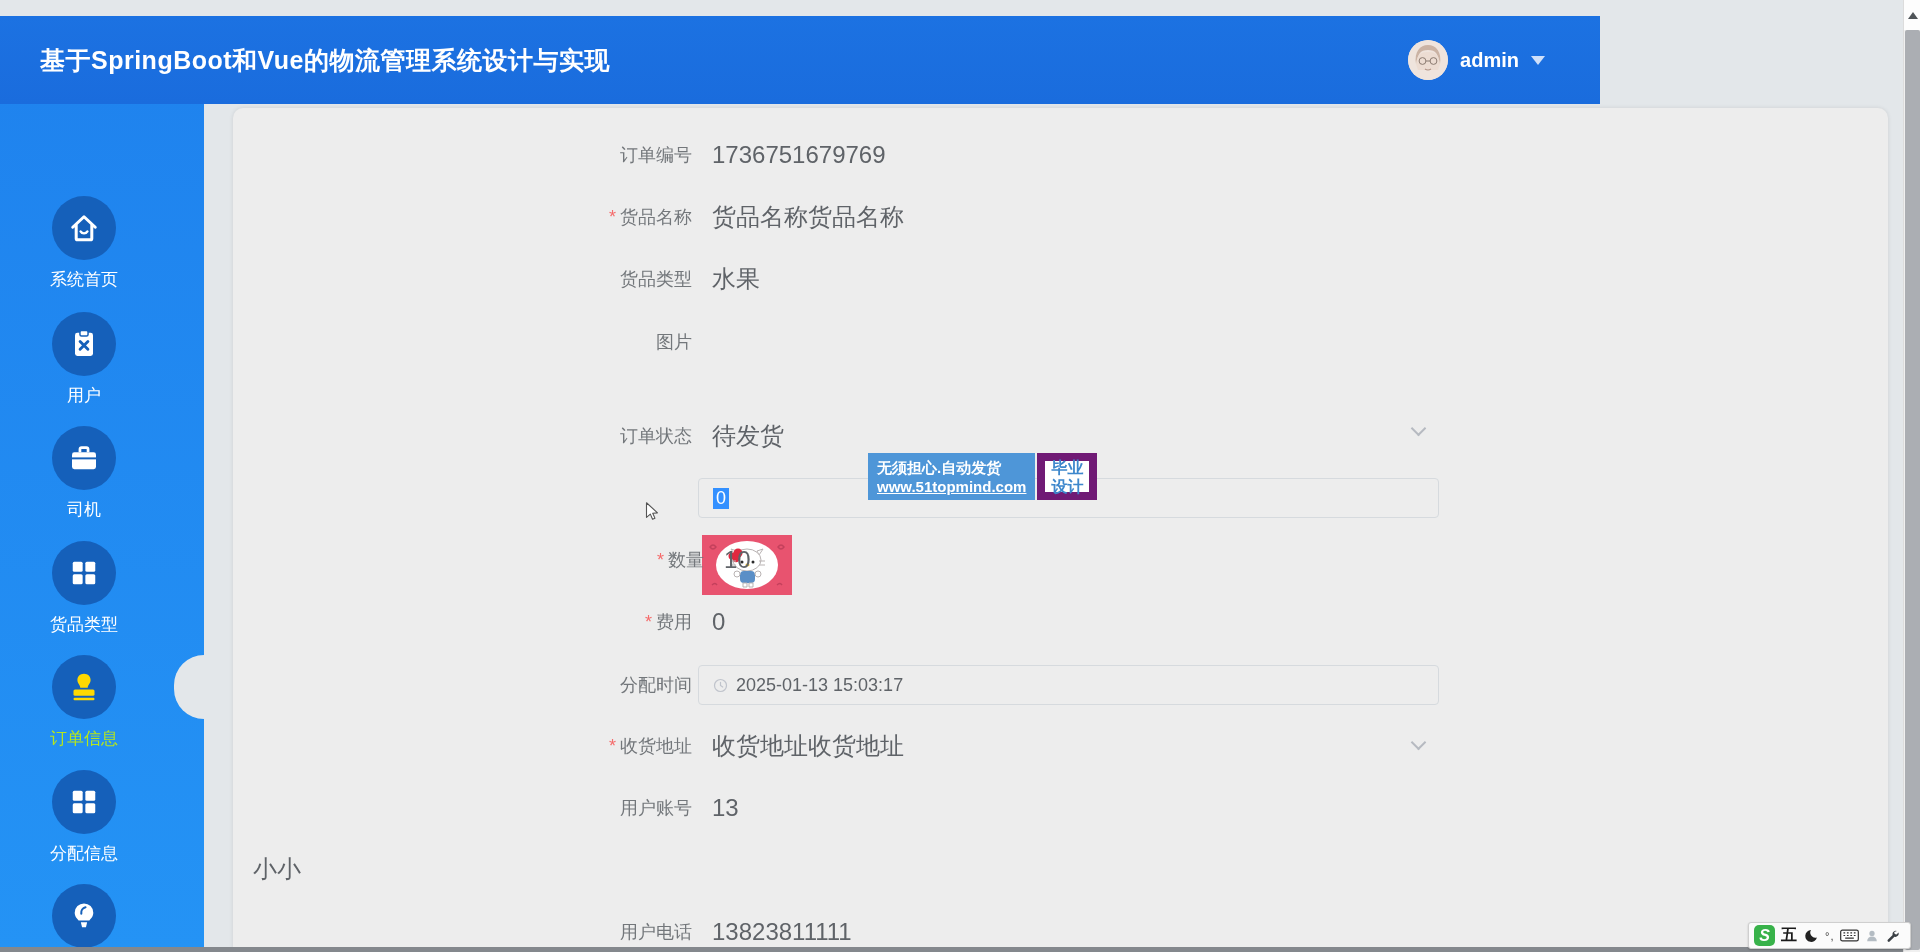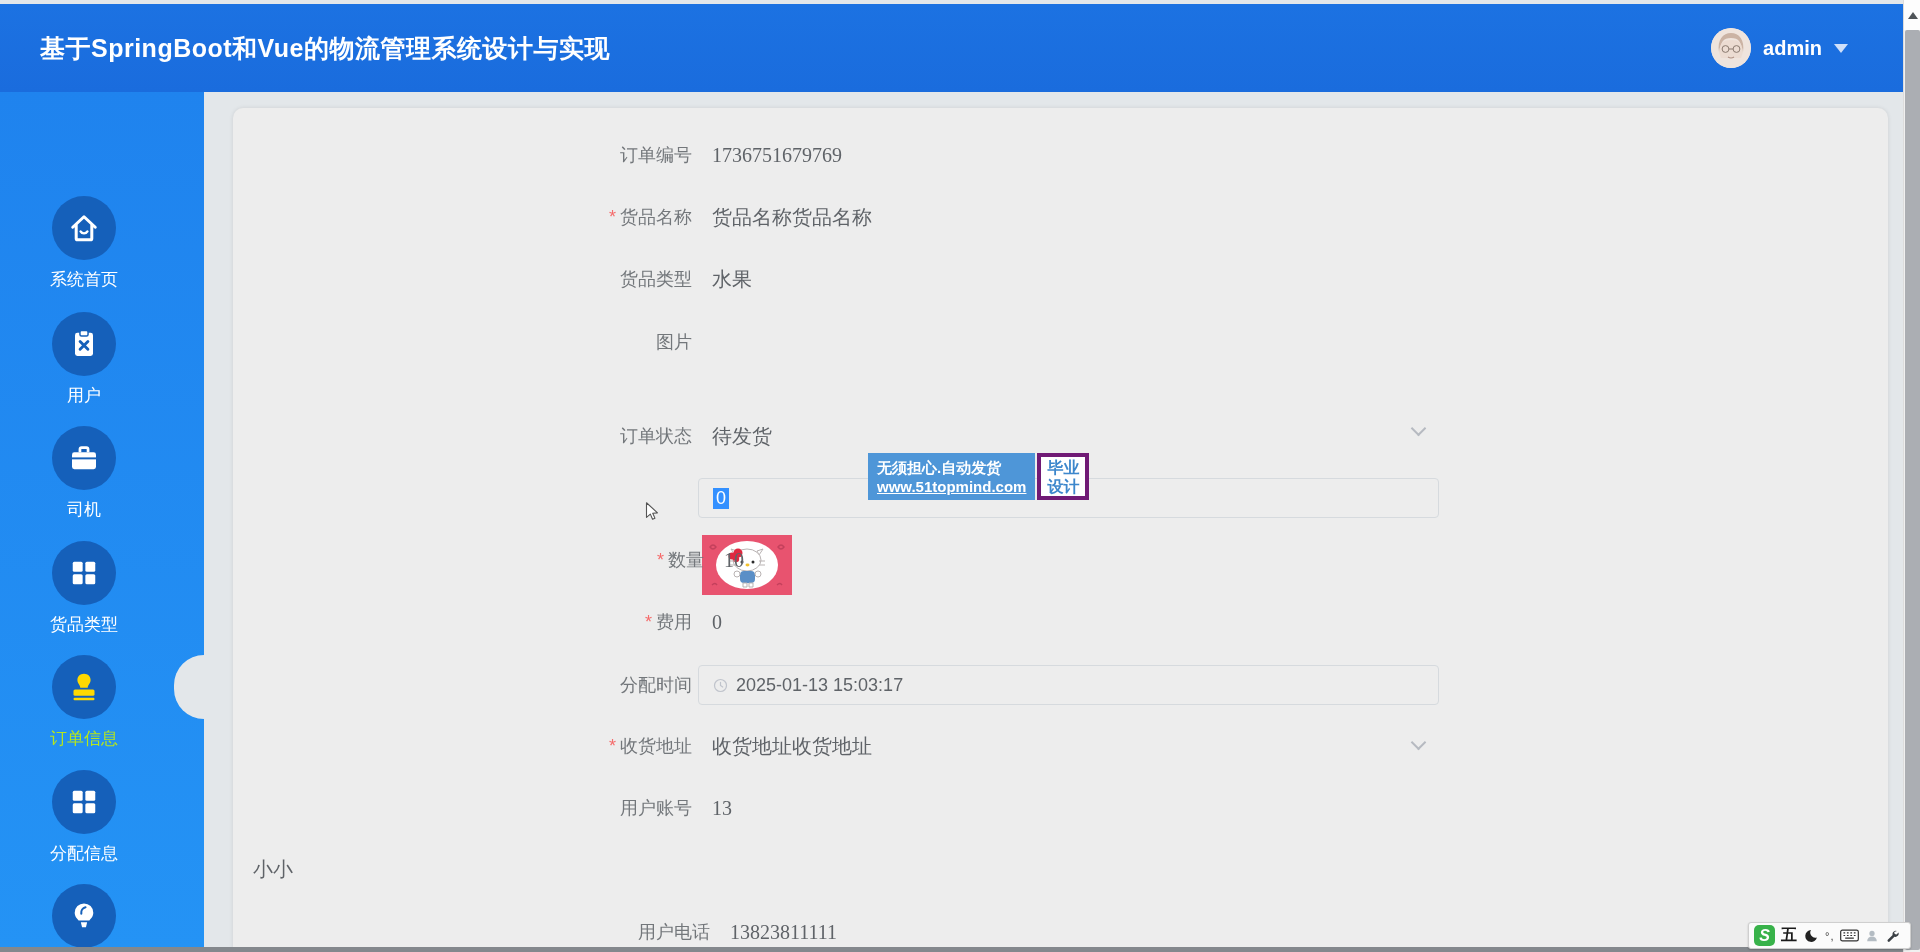--- a/index.html
+++ b/index.html
@@ -1,21 +1,21 @@
 <!DOCTYPE html>
 <html><head>
 <meta charset="utf-8">
 <style>
   * { margin:0; padding:0; box-sizing:border-box; }
   html,body { width:1920px; height:952px; overflow:hidden;
     font-family:"Liberation Sans","DejaVu Sans",sans-serif; background:#e3e7ea; }
   .stage { position:relative; width:1920px; height:952px; }
 
   
-  .header { position:absolute; left:0; top:4px; width:1903px; height:88px;
+  .header { position:absolute; left:0; top:16px; width:1600px; height:88px;
     background:linear-gradient(180deg,#1c72e2,#1a6cdd); z-index:30; }
   .header-title { position:absolute; left:40px; top:0; height:88px; line-height:88px;
     color:#fff; font-size:25px; font-weight:600; letter-spacing:0.5px; }
   .header-user { position:absolute; right:55px; top:0; height:88px; display:flex;
     align-items:center; gap:12px; cursor:pointer; }
   .avatar { width:40px; height:40px; border-radius:50%; overflow:hidden; background:#f3e8e2; }
   .header-username { color:#fff; font-size:20px; font-weight:600; }
   .caret-down { width:0; height:0; border-left:7px solid transparent;
     border-right:7px solid transparent; border-top:9px solid #cfe0fa; }
 
@@ -42,40 +42,40 @@
   .active-notch { position:absolute; right:0; top:567px; width:30px; height:64px;
     background:#e3e7ea; border-radius:32px 0 0 32px; }
 
   
   .panel { position:absolute; left:233px; top:108px; width:1655px; height:844px;
     background:#ededed; border-radius:10px 10px 0 0; box-shadow:0 0 4px rgba(0,0,0,0.10); }
 
   .frow { position:absolute; left:0; height:40px; width:1600px; display:flex; align-items:center; }
   .flabel { width:459px; text-align:right; font-size:18px; color:#73777b; flex:none; }
   .req { color:#f56c6c; font-size:18px; margin-right:4px; }
-  .fvalue { margin-left:20px; font-size:20px; color:#5f6368;font-family:Liberation Serif, serif; }
+  .fvalue { margin-left:20px; font-size:24px; color:#5f6368; }
   .select-chevron { position:absolute; left:1180px; top:14px; width:11px; height:11px;
     border-right:2px solid #b6bac1; border-bottom:2px solid #b6bac1; transform:rotate(45deg); }
 
   .input-box { position:absolute; left:465px; top:0; width:741px; height:40px;
     border:1px solid #d6dade; border-radius:4px; background:transparent; display:flex;
     align-items:center; padding-left:14px; font-size:18px; color:#5f6368; cursor:text; }
   .sel-char { background:#3390ff; color:#fff; padding:0 3px; }
   .clock-ico { margin-right:8px; flex:none; display:flex; }
 
   .goods-img { position:absolute; left:469px; top:-1px; width:90px; height:60px; cursor:pointer; }
 
   
   .watermark { position:absolute; left:635px; top:345px; height:47px; display:flex;
     z-index:40; cursor:pointer; }
   .wm-blue { background:#4e96d8; color:#fff; font-weight:700; font-size:15px;
     padding:4px 9px; display:flex; flex-direction:column; justify-content:center;
     line-height:19px; white-space:nowrap; }
   .wm-blue .u { text-decoration:underline; }
-  .wm-badge { background:#fff; border:4px solid #701a75; color:#3d87cc; font-weight:700;
+  .wm-badge { background:#fff; border:8px solid #701a75; color:#3d87cc; font-weight:700;
     font-size:16px; line-height:19px; padding:2px 6px; margin-left:2px; display:flex;
     flex-direction:column; justify-content:center; white-space:nowrap; }
 
   
   .mouse-cursor { position:absolute; left:408px; top:392px; z-index:45; }
 
   
   .ime-bar { position:absolute; left:1748px; top:922px; width:163px; height:27px;
     background:#fbfbfb; border:1px solid #cfcfcf; border-radius:3px; display:flex;
     align-items:center; padding:0 5px; gap:6px; z-index:70;
@@ -282,21 +282,21 @@
 
     <div class="frow" style="top:680px;">
       <div class="flabel">用户账号</div>
       <div class="fvalue">13</div>
     </div>
 
     <div class="frow" style="top:741px;">
       <div class="fvalue">小小</div>
     </div>
 
-    <div class="frow" style="top:804px;padding-left:18px;">
+    <div class="frow" style="top:804px;">
       <div class="flabel">用户电话</div>
       <div class="fvalue">13823811111</div>
     </div>
 
     <div class="watermark">
       <div class="wm-blue">
         <span>无须担心.自动发货</span>
         <span class="u">www.51topmind.com</span>
       </div>
       <div class="wm-badge">

